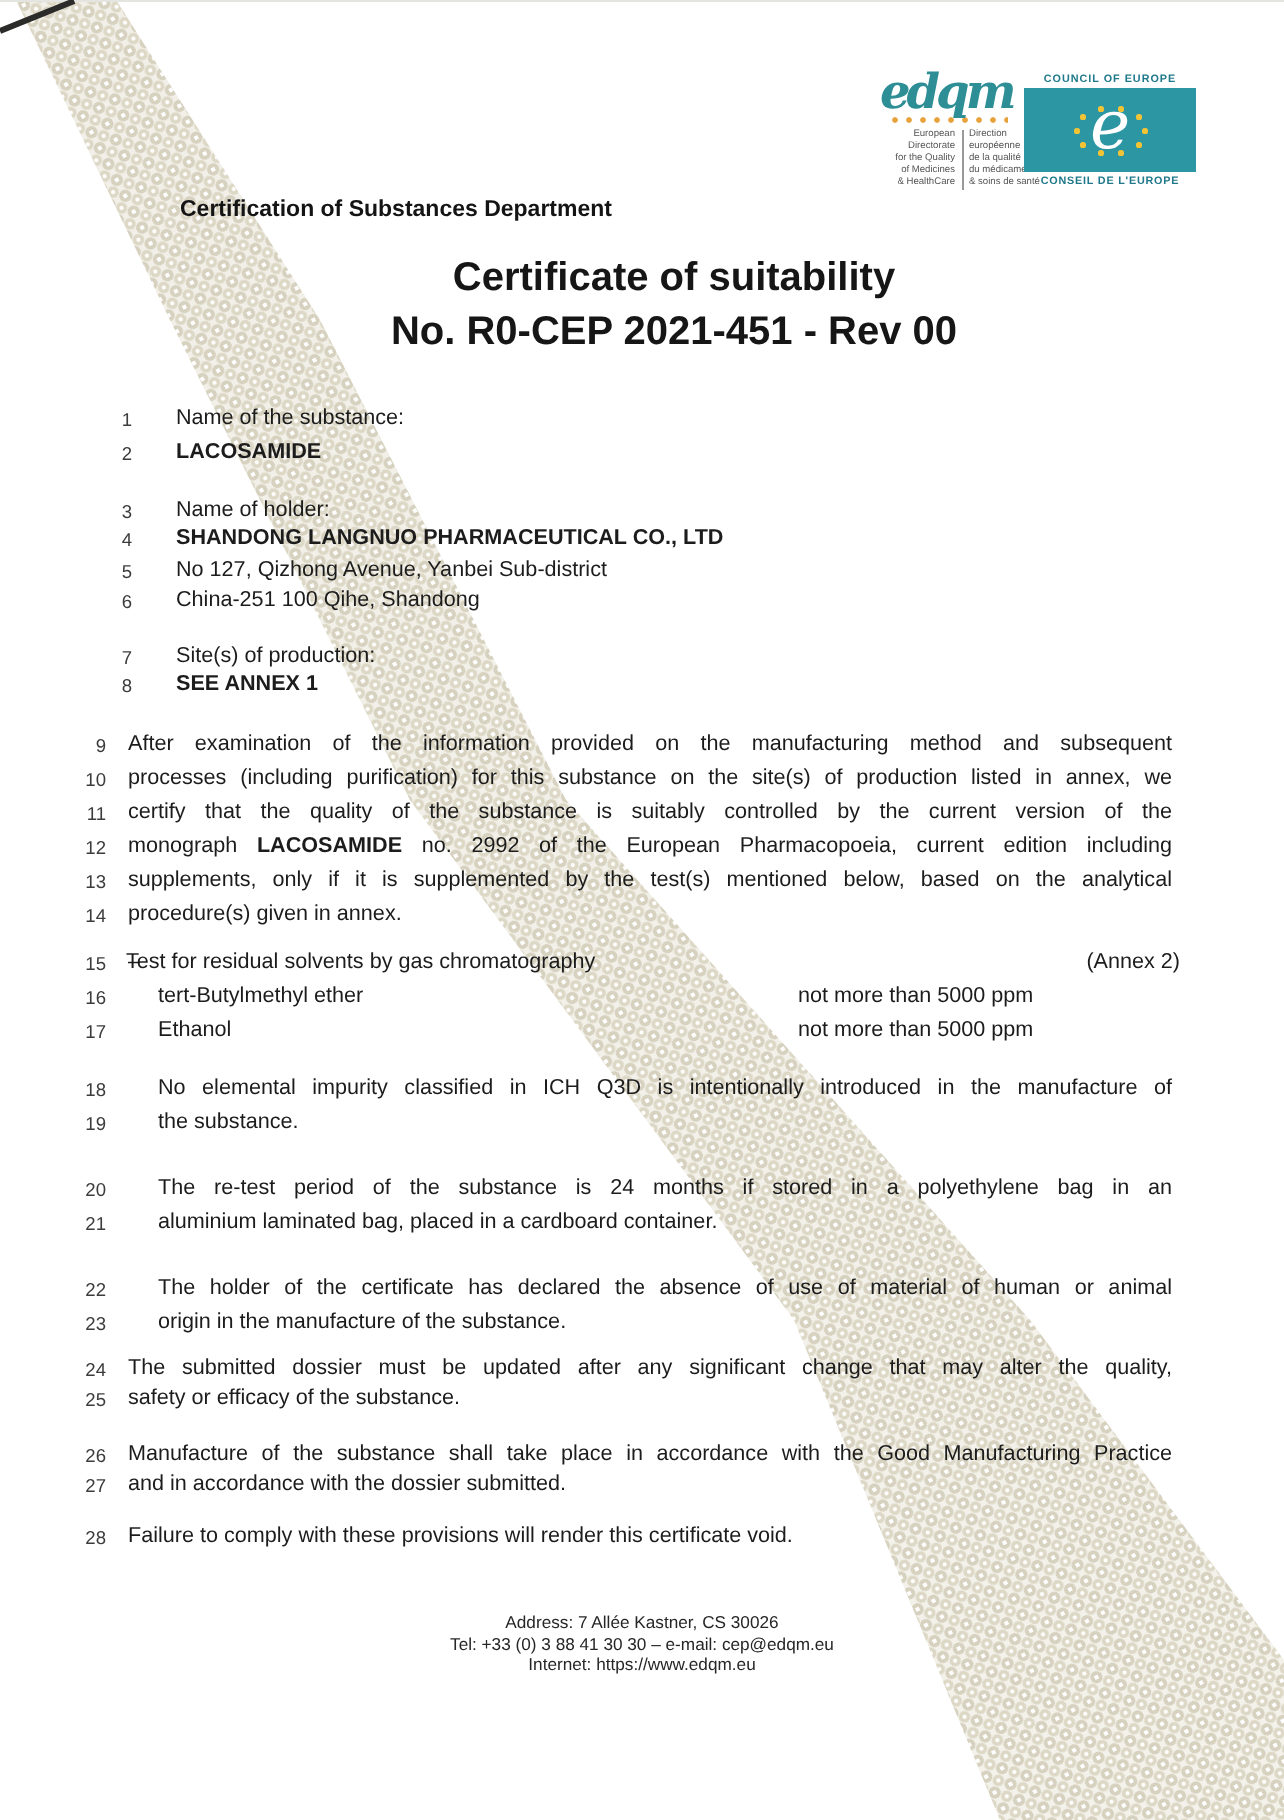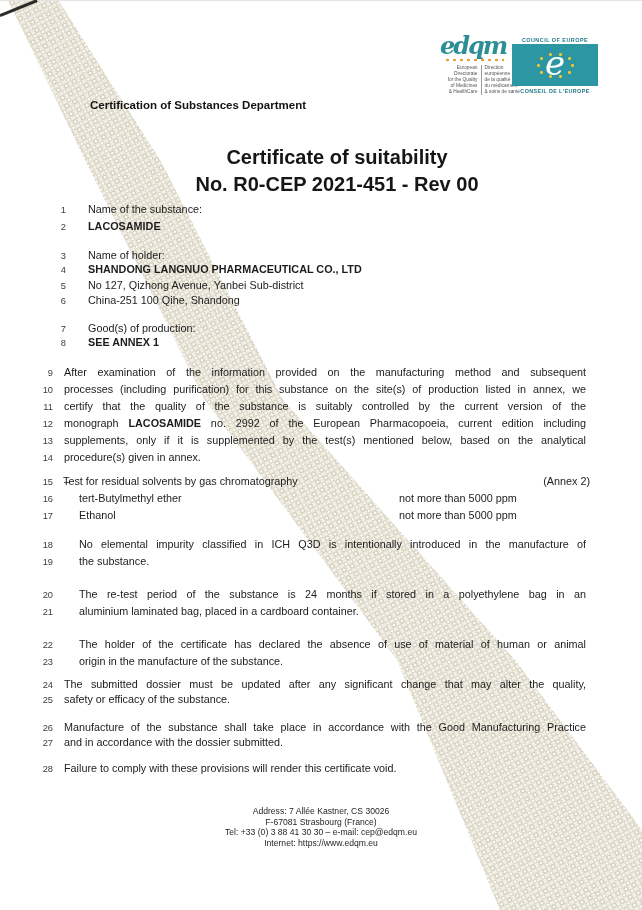--- a/index.html
+++ b/index.html
@@ -37,21 +37,21 @@
   .coe-top{font-size:5.4px;letter-spacing:0.5px;color:#20798a;font-weight:bold;}
   .coe-box{margin-top:1px;width:86px;height:42px;background:#2d96a3;position:relative;overflow:hidden;}
   .coe-e{position:absolute;left:0;right:0;top:-4px;color:#ffffff;text-align:center;
         font-family:"DejaVu Serif",serif;font-style:italic;font-size:34px;line-height:46px;}
   .coe-star{position:absolute;width:2.6px;height:2.6px;border-radius:50%;background:#f2c335;}
   .coe-bottom{font-size:5.4px;letter-spacing:0.4px;color:#20798a;font-weight:bold;margin-top:2px;}
 
   
   .dept{position:absolute;left:90px;top:99px;font-size:11.5px;font-weight:bold;color:#141414;}
   .titles{position:absolute;left:32px;right:0;top:126px;text-align:center;
-        font-size:20px;font-weight:bold;line-height:27px;color:#161616;margin-top:18px;}
+        font-size:20px;font-weight:bold;line-height:27px;color:#161616;}
 
   
   .line{position:absolute;left:0;width:642px;font-size:10.8px;line-height:13px;color:#1c1c1c;}
   .num{position:absolute;width:22px;text-align:right;font-size:9.3px;color:#3c3c3c;top:1px;}
   .g1 .num{left:44px;}
   .g2 .num,.g3 .num,.g4 .num{left:31px;}
   .txt{position:absolute;display:block;white-space:nowrap;}
   .g1 .txt{left:88px;}
   .g2 .txt{left:64px;width:522px;}
   .g3 .txt{left:63px;}
@@ -135,21 +135,21 @@
     <div class="line g1" style="top:279px;">
         <span class="num">5</span>
         <span class="txt">No 127, Qizhong Avenue, Yanbei Sub-district</span>
       </div>
     <div class="line g1" style="top:294px;">
         <span class="num">6</span>
         <span class="txt">China-251 100 Qihe, Shandong</span>
       </div>
     <div class="line g1" style="top:322px;">
         <span class="num">7</span>
-        <span class="txt it">Good(s) of production:</span>
+        <span class="txt it">Site(s) of production:</span>
       </div>
     <div class="line g1" style="top:336px;">
         <span class="num">8</span>
         <span class="txt bd">SEE ANNEX 1</span>
       </div>
 
     <div class="line g2 just" style="top:366px;">
         <span class="num">9</span>
         <span class="txt">After examination of the information provided on the manufacturing method and subsequent</span>
       </div>
@@ -232,19 +232,18 @@
         <span class="num">27</span>
         <span class="txt">and in accordance with the dossier submitted.</span>
       </div>
     <div class="line g2" style="top:762px;">
         <span class="num">28</span>
         <span class="txt">Failure to comply with these provisions will render this certificate void.</span>
       </div>
 
     <div class="footer">
       <div>Address: 7 Allée Kastner, CS 30026</div>
-      <div>F-67081 Strasbourg (France)</div>
       <div>Tel: +33 (0) 3 88 41 30 30 – e-mail: cep@edqm.eu</div>
       <div>Internet: https://www.edqm.eu</div>
     </div>
 
   </div>
 </div>
 
 </body></html>

